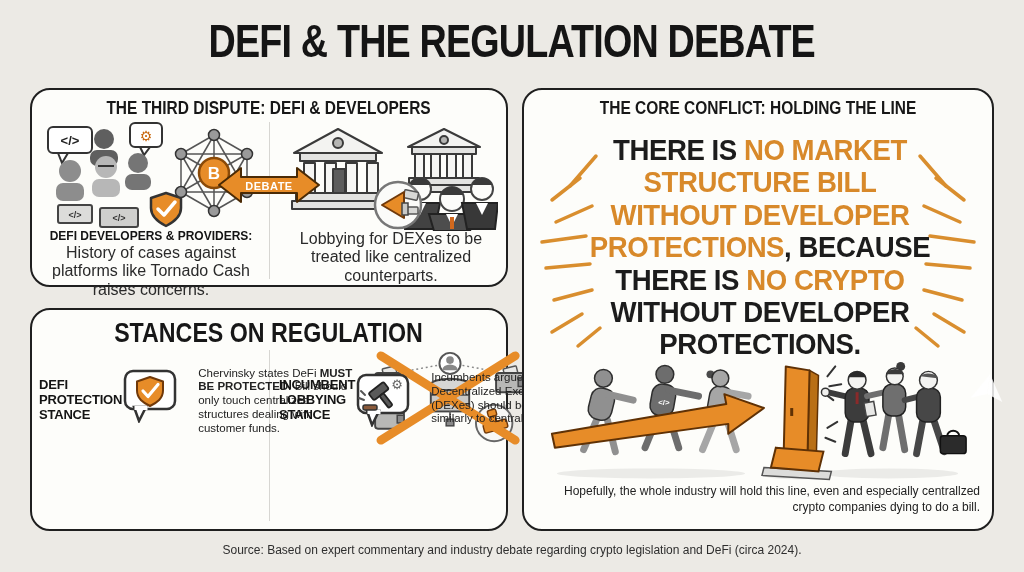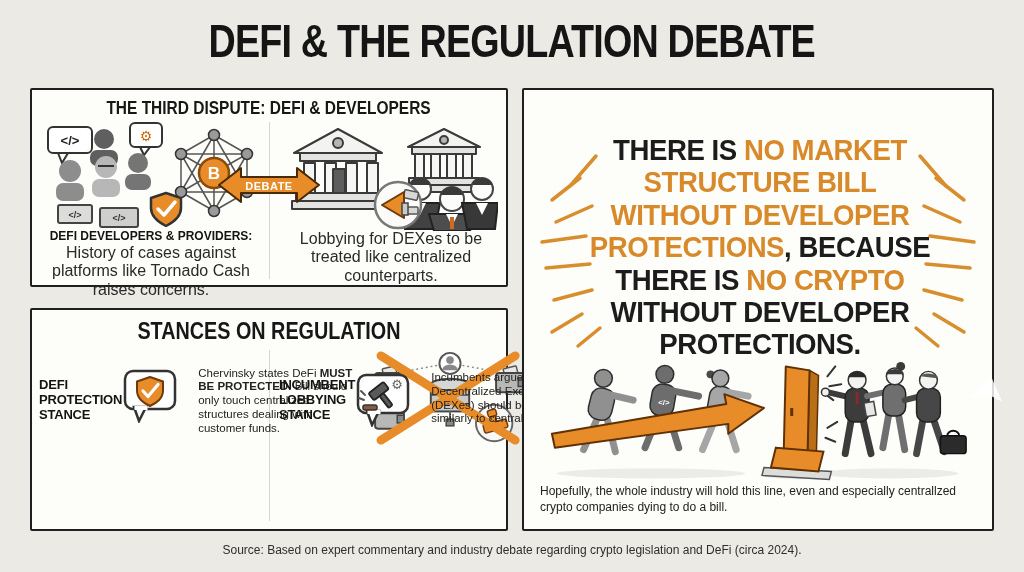--- a/index.html
+++ b/index.html
@@ -6,28 +6,28 @@
   html,body { width:1024px; height:572px; }
   body { font-family:"Liberation Sans", sans-serif; background:#eceae5; overflow:hidden; }
   #canvas { position:relative; width:1024px; height:416px; background:#eceae5; }
 
   .condensed { display:inline-block; transform:scaleX(0.86); transform-origin:50% 50%; white-space:nowrap; }
 
   #main-title { position:absolute; top:14px; left:0; width:1024px; text-align:center;
     font-size:46px; font-weight:bold; color:#151515; letter-spacing:-1px; }
   #main-title .condensed { transform:scaleX(0.82); }
 
-  .panel { position:absolute; background:#fdfdfa; border:2.5px solid #1f1f1f; border-radius:2px; }
+  .panel { position:absolute; background:#fdfdfa; border:2.5px solid #1f1f1f; border-radius:20px; }
   #panel-third-dispute { left:30px; top:88px; width:478px; height:199px; }
   #panel-stances       { left:30px; top:308px; width:478px; height:223px; }
   #panel-core-conflict { left:522px; top:88px; width:472px; height:443px; }
 
   .panel-header { position:absolute; top:8px; left:0; width:100%; text-align:center;
     font-weight:bold; color:#171717; font-size:18px; }
-  #panel-stances .panel-header { font-size:23px; }
+  #panel-stances .panel-header { font-size:27px; }
 
   .v-divider { position:absolute; left:50%; width:1px; background:#d7d6d2; }
   #panel-third-dispute .v-divider { top:32px; bottom:6px; }
   #panel-stances .v-divider { top:40px; bottom:8px; }
 
   .half { position:absolute; top:30px; width:226px; text-align:center; }
   .half.left { left:6px; }
   .half.right { left:246px; }
   .half .illo { height:110px; display:flex; align-items:center; justify-content:center; }
   .caption-heading { font-size:12px; font-weight:bold; color:#141414; line-height:1.15; }
@@ -48,21 +48,21 @@
     transform:scaleX(0.92); transform-origin:50% 0; }
   .seg-black { color:#1c1c1c; }
   .seg-orange { color:#d8892a; }
   .seg-bold { font-weight:bold; }
 
   .burst { position:absolute; top:52px; }
   #burst-left { left:6px; }
   #burst-right { right:6px; }
 
   #conflict-illo { position:absolute; top:252px; left:18px; }
-  #conflict-caption { position:absolute; top:394px; left:16px; width:440px; text-align:left;
+  #conflict-caption { position:absolute; top:394px; left:16px; width:440px; text-align:right;
     font-size:12px; color:#222; line-height:1.3; }
 
   #source-line { position:absolute; top:543px; left:0; width:1024px; text-align:center;
     font-size:12px; color:#2e2e2e; }
 
   #watermark { position:absolute; right:16px; bottom:6px; opacity:0.9; }
 
   svg text { font-family:"Liberation Sans", sans-serif; }
 </style>
 </head>
@@ -355,20 +355,21 @@
           <g stroke="#b9814c" stroke-width="8" stroke-linecap="round">
             <line x1="20" y1="14" x2="180" y2="86"></line>
             <line x1="180" y1="14" x2="20" y2="86"></line>
           </g>
         </svg>
       </div>
     </div>
   </div>
 
   <div class="panel" id="panel-core-conflict">
+    <div class="panel-header"><span class="condensed">THE CORE CONFLICT: HOLDING THE LINE</span></div>
 
     <div id="statement"><span class="seg-black">THERE IS </span><span class="seg-orange">NO MARKET</span><br><span class="seg-orange">STRUCTURE BILL</span><br><span class="seg-orange">WITHOUT DEVELOPER</span><br><span class="seg-orange">PROTECTIONS</span><span class="seg-black">, BECAUSE</span><br><span class="seg-black">THERE IS </span><span class="seg-orange">NO CRYPTO</span><br><span class="seg-black">WITHOUT DEVELOPER</span><br><span class="seg-black">PROTECTIONS.</span></div>
 
     <div class="burst" id="burst-left">
       <svg width="84" height="210" viewBox="0 0 84 210">
         <g stroke="#d98e2e" stroke-width="3.5" stroke-linecap="round">
           <line x1="66" y1="14" x2="40" y2="44"></line>
             <line x1="50" y1="36" x2="22" y2="58"></line>
           <line x1="62" y1="64" x2="26" y2="80"></line>
             <line x1="56" y1="94" x2="12" y2="100"></line>

